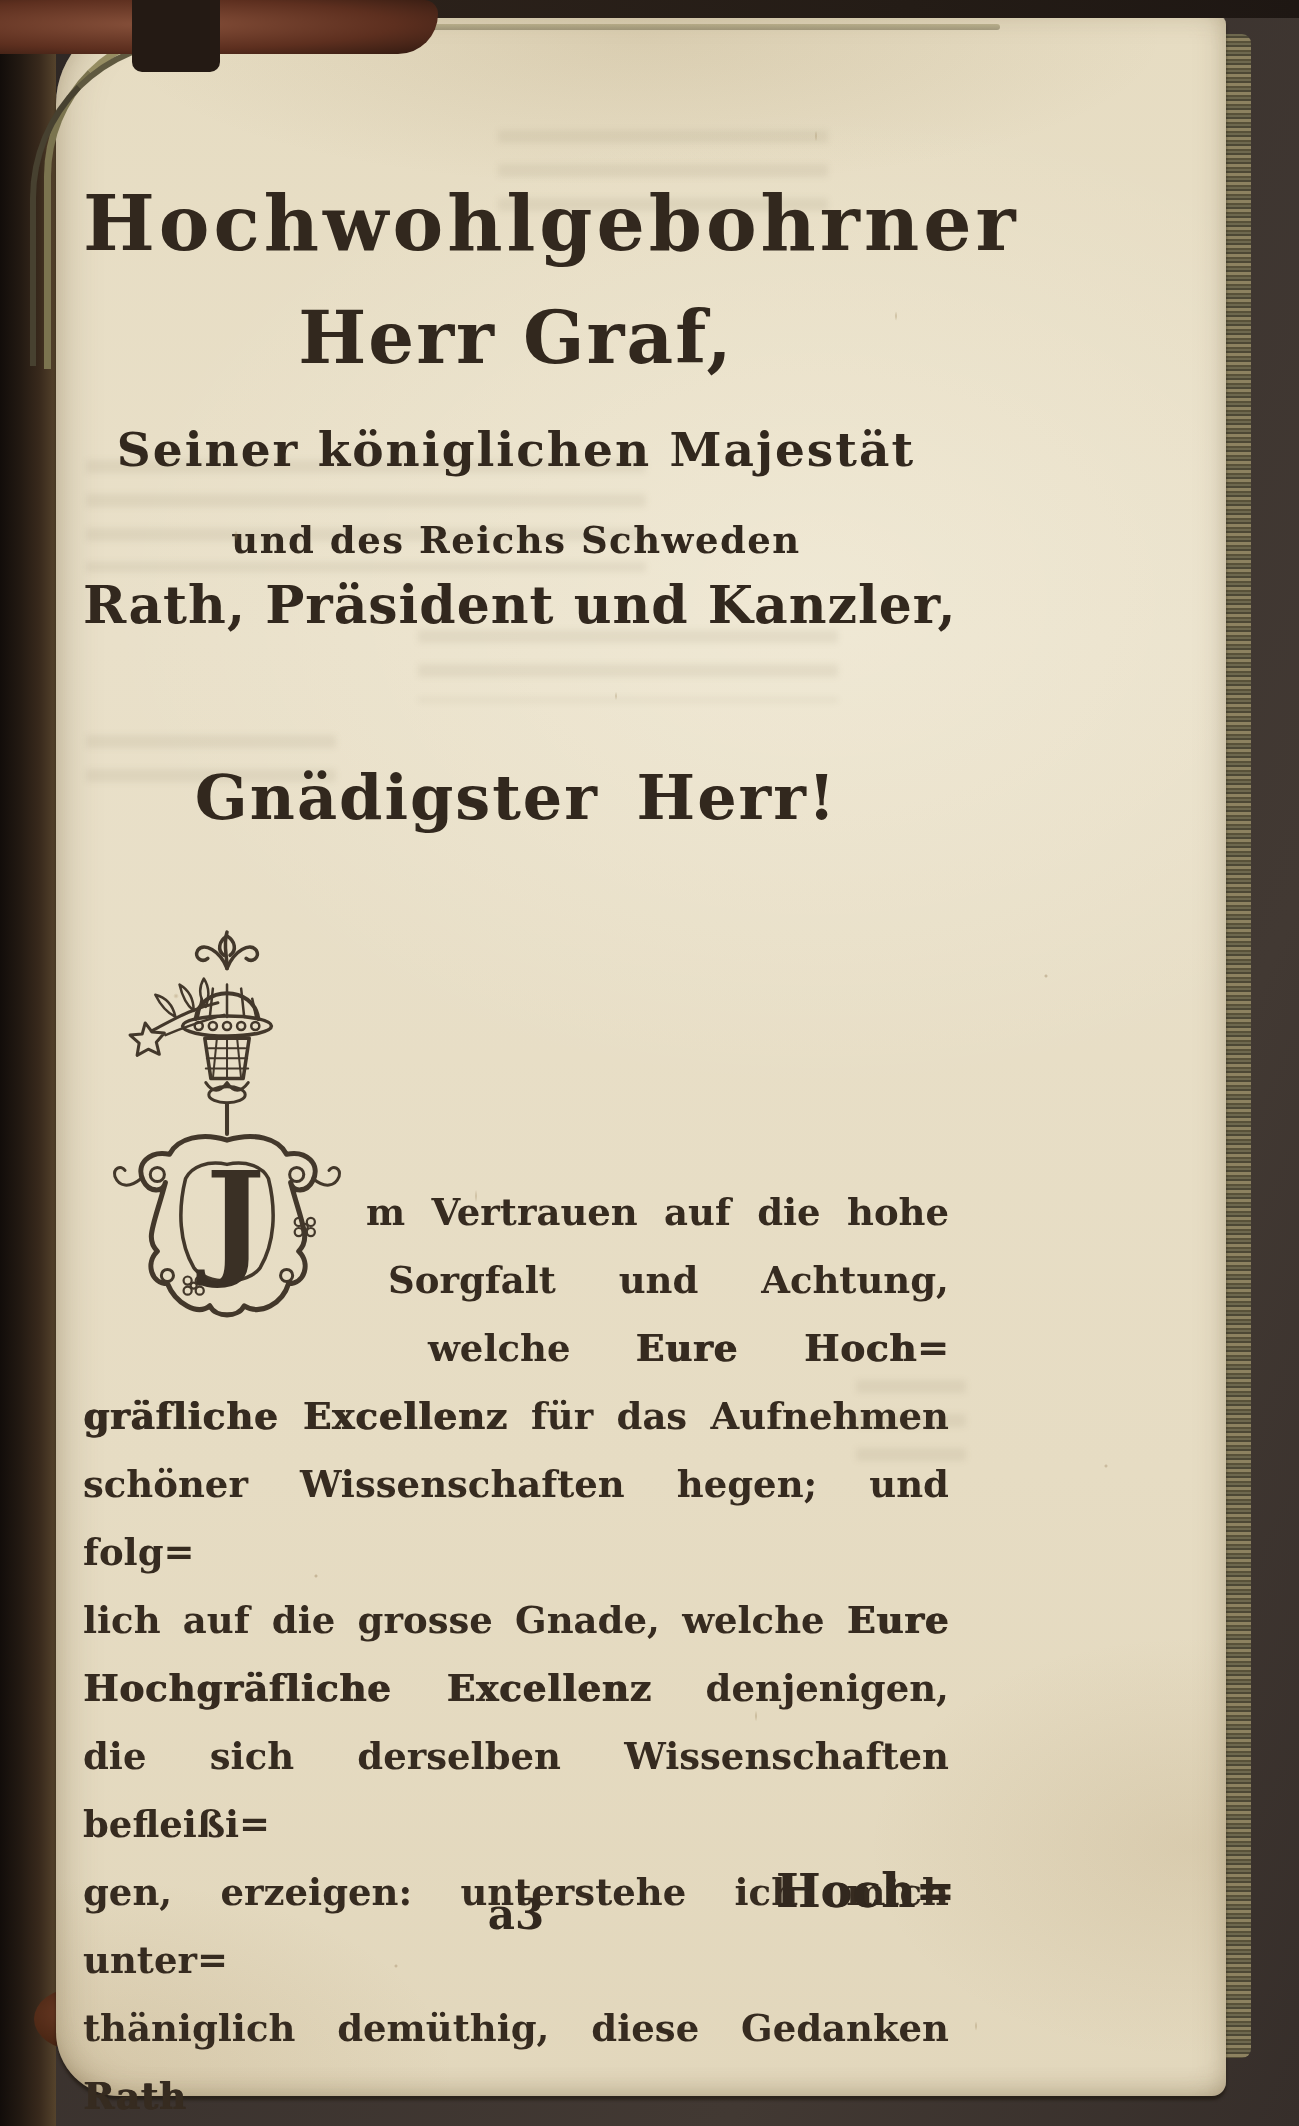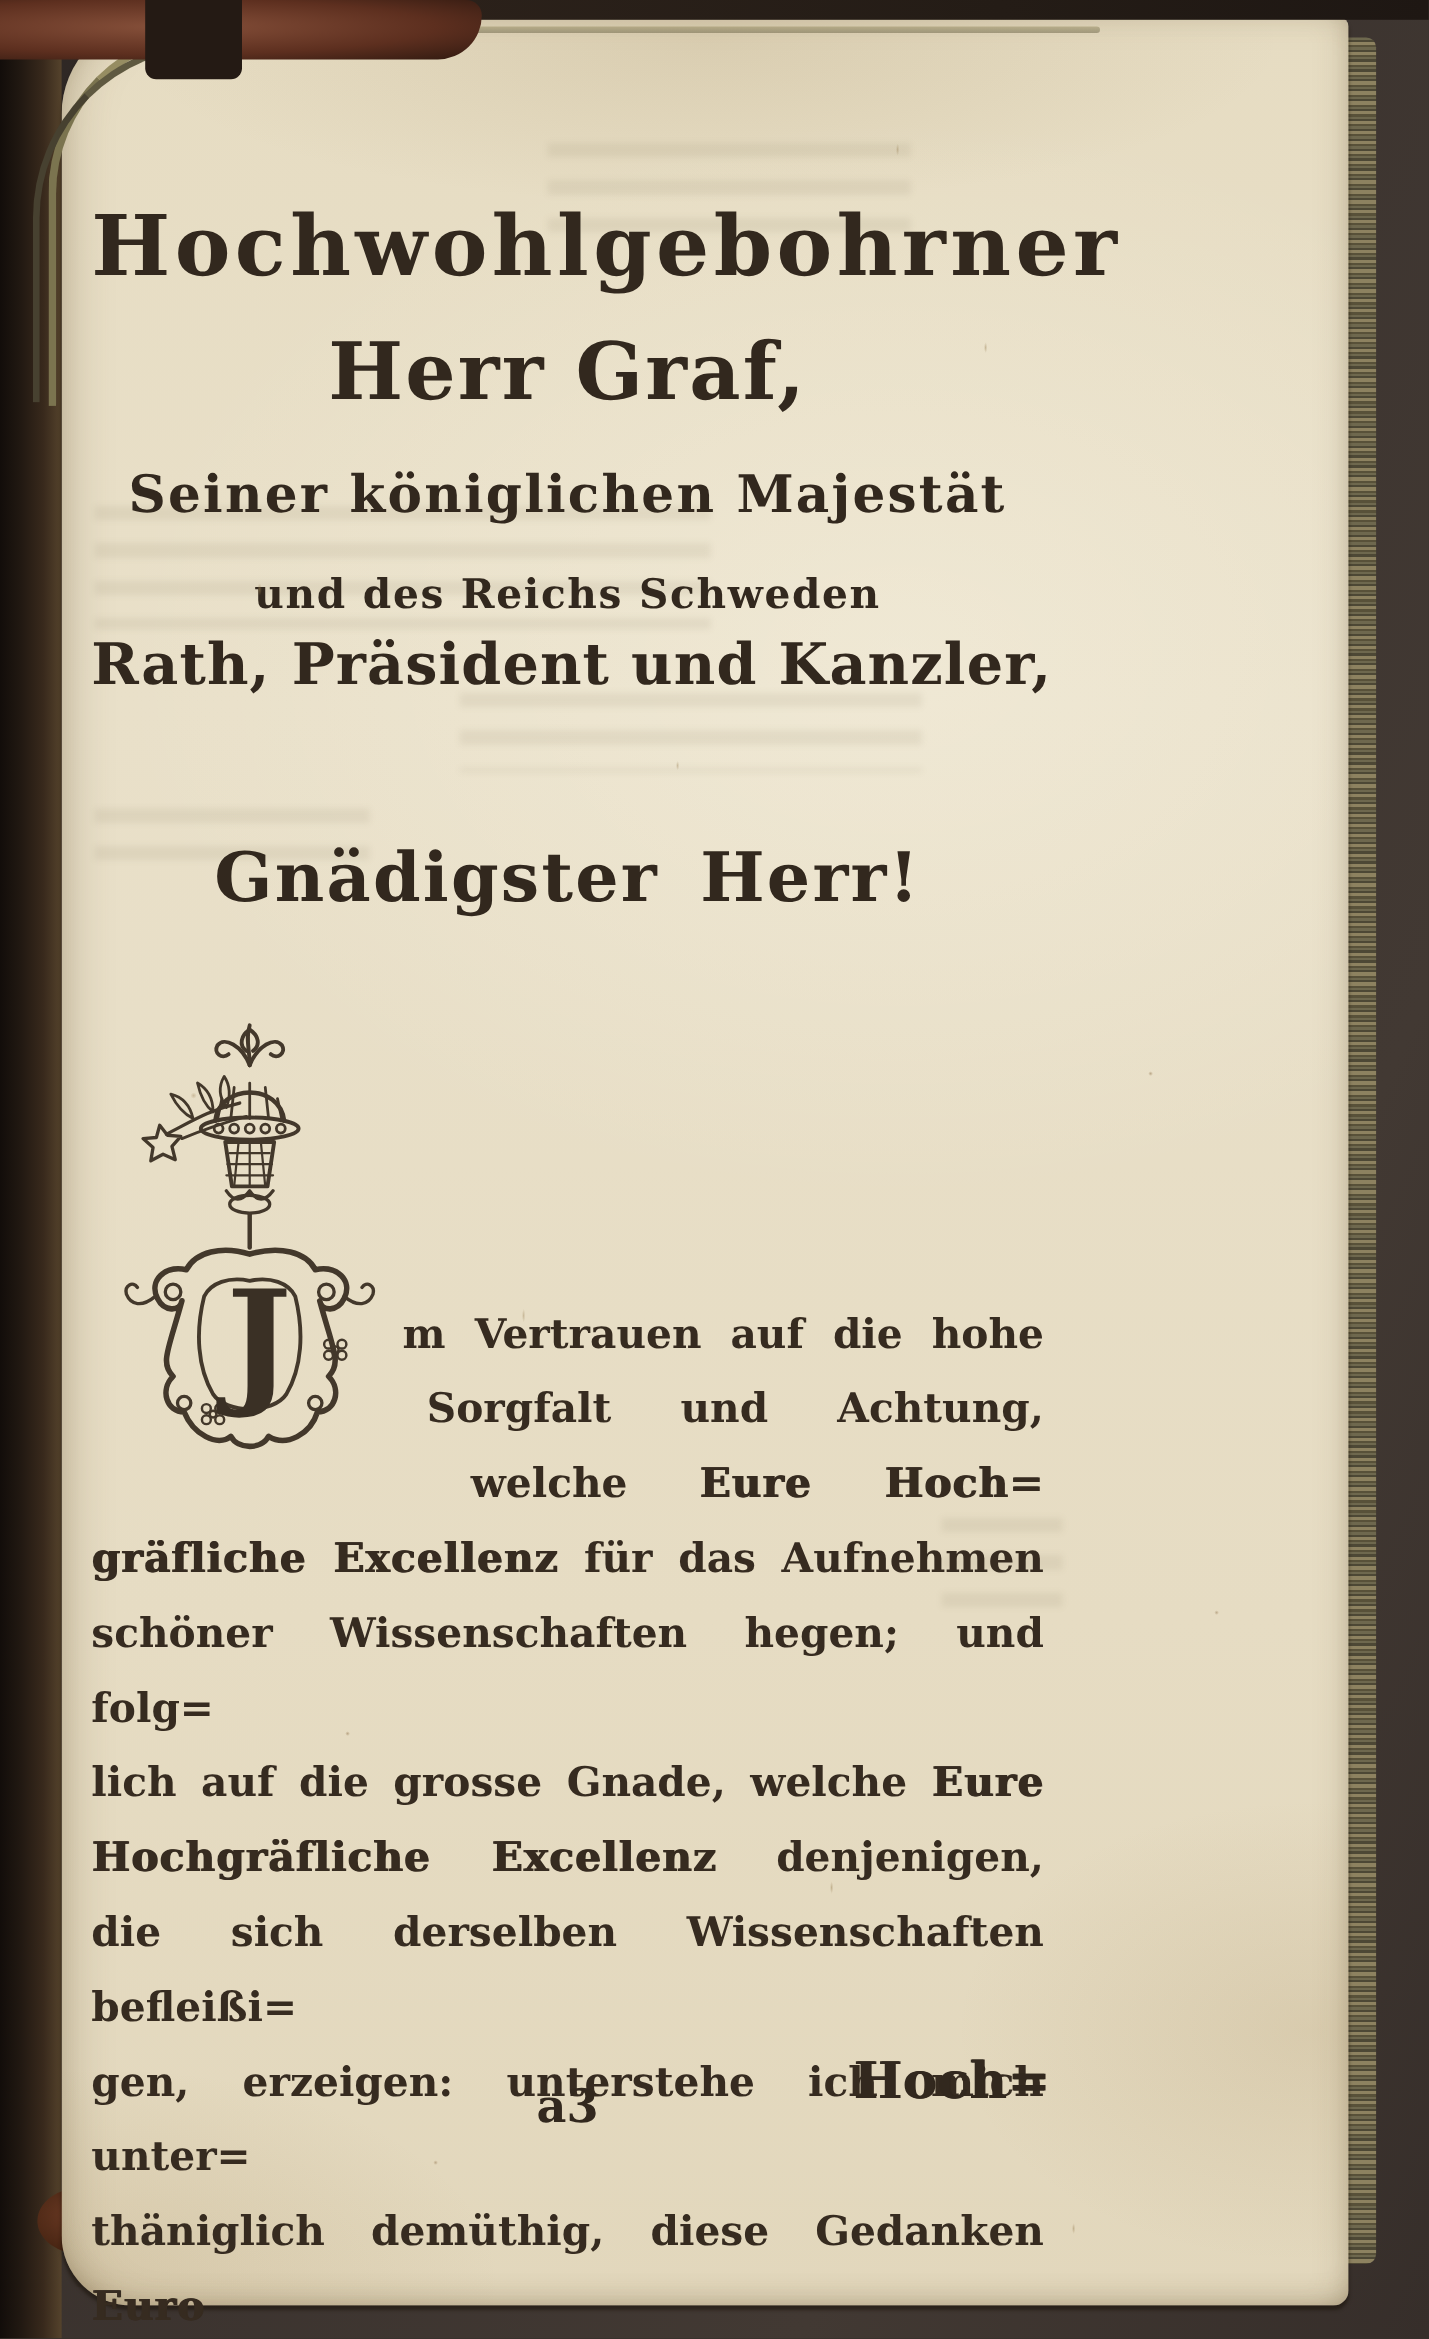--- a/index.html
+++ b/index.html
@@ -169,21 +169,21 @@
     <div class="paragraph">
         <div class="line" style="margin-left: 283px;"><span>m Vertrauen auf die hohe</span></div>
         <div class="line" style="margin-left: 305px;"><span>Sorgfalt und Achtung,</span></div>
         <div class="line" style="margin-left: 345px;"><span>welche </span><span class="emph">Eure Hoch=</span></div>
         <div class="line"><span class="emph">gräfliche Excellenz</span><span> für das Aufnehmen</span></div>
         <div class="line"><span>schöner Wissenschaften hegen; und folg=</span></div>
         <div class="line"><span>lich auf die grosse Gnade, welche </span><span class="emph">Eure</span></div>
         <div class="line"><span class="emph">Hochgräfliche Excellenz</span><span> denjenigen,</span></div>
         <div class="line"><span>die sich derselben Wissenschaften befleißi=</span></div>
         <div class="line"><span>gen, erzeigen: unterstehe ich mich unter=</span></div>
-        <div class="line"><span>thäniglich demüthig, diese Gedanken </span><span class="emph">Euro</span></div>
+        <div class="line"><span>thäniglich demüthig, diese Gedanken </span><span class="emph">Rath</span></div>
       </div>
 
     <div class="footer-sig">a3</div>
     <div class="footer-catch emph">Hoch=</div>
   </div>
 
   <div class="edge-arc1"></div>
   <div class="edge-arc2"></div>
   <div class="edge-top"></div>
   <div class="top-band"></div>

